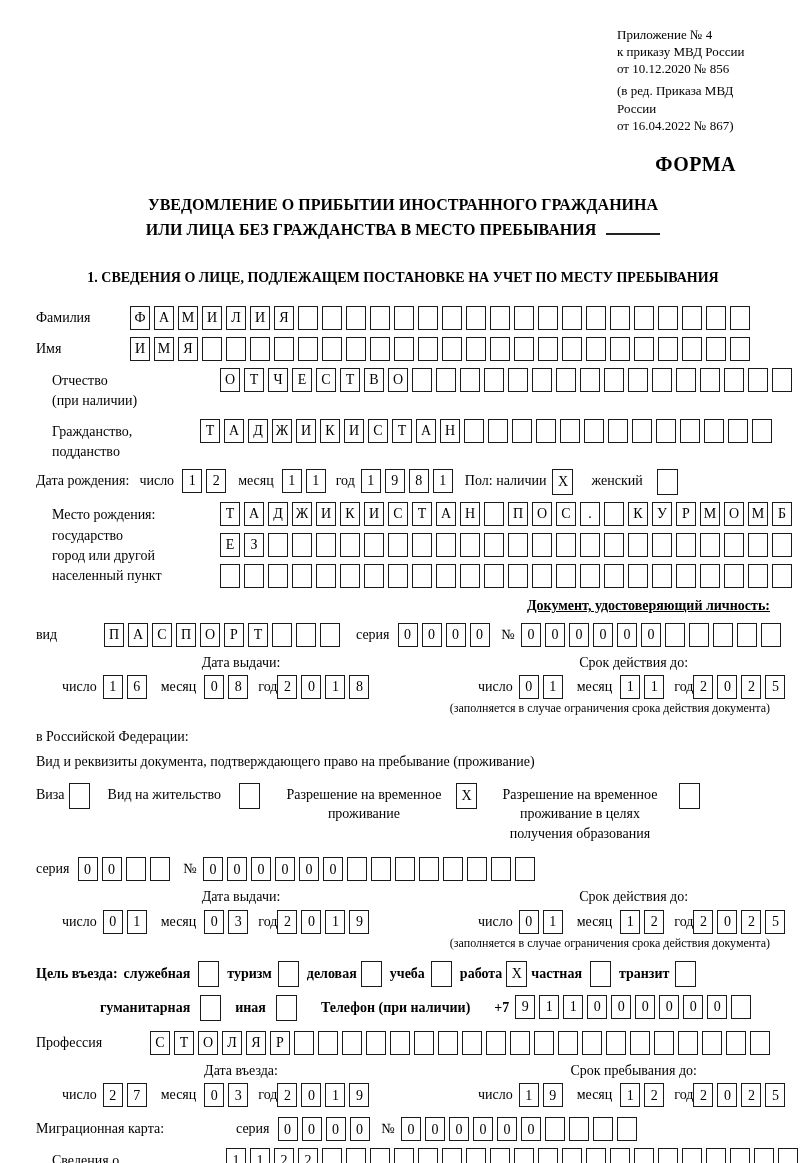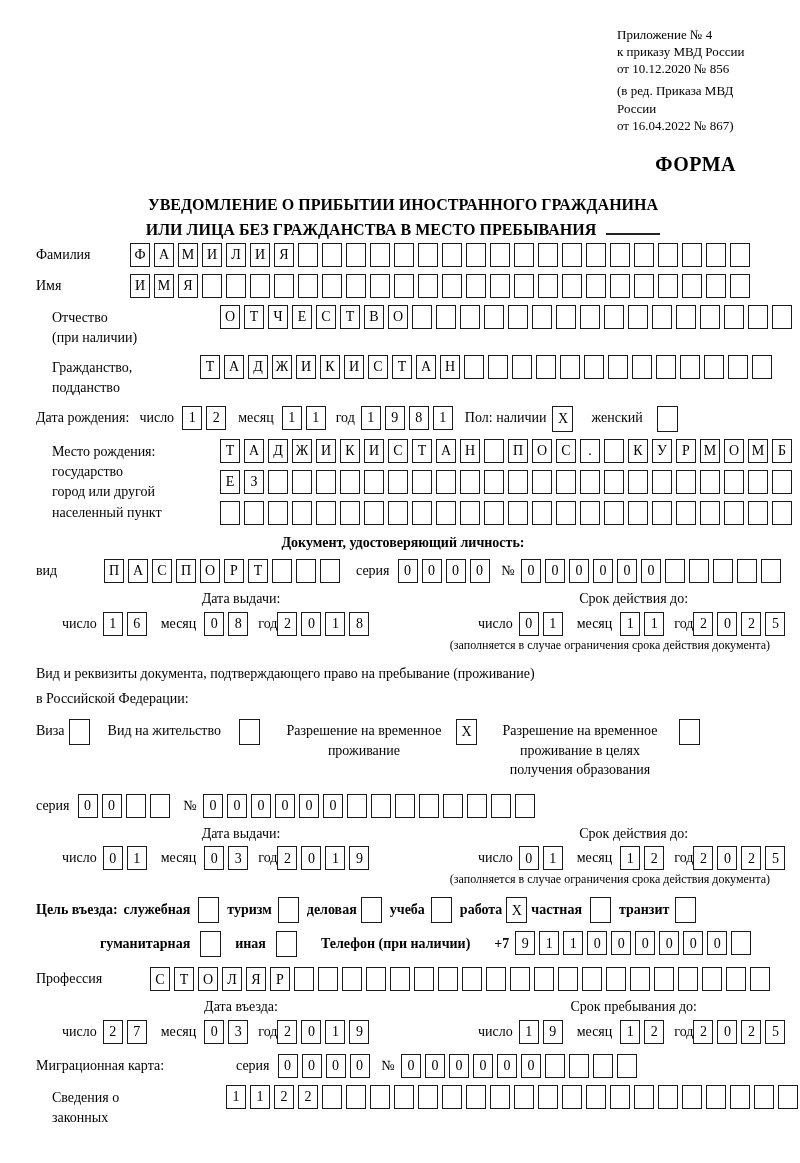--- a/index.html
+++ b/index.html
@@ -39,21 +39,21 @@
   .w160 { width: 160px; } .w168 { width: 168px; } .w138 { width: 138px; }
   .mlines { line-height: 1.45; margin-left: 16px; }
   .rowstack .cells { margin-bottom: 7px; display: flex; }
 
   .inlbl { padding-top: 3px; flex: 0 0 auto; }
   .gap4 { margin-left: 4px; } .gap6 { margin-left: 6px; } .gap8 { margin-left: 8px; }
   .gap10 { margin-left: 10px; } .gap14 { margin-left: 14px; } .gap18 { margin-left: 18px; }
   .gap24 { margin-left: 24px; } .gap40 { margin-left: 40px; }
   .mr6 { margin-right: 6px; } .mr8 { margin-right: 8px; }
 
-  .doc-head { text-align: center; font-weight: bold; margin: 2px 0 8px; }
+  .doc-head { text-align: right; font-weight: bold; margin: 2px 0 8px; text-decoration: underline; }
 
   .dpair { display: flex; padding-left: 26px; margin-top: 4px; }
   .dg { }
   .dg-left { width: 358px; flex: 0 0 auto; }
   .dg-right { margin-left: 58px; flex: 0 0 auto; }
   .dg-head { text-align: center; margin-bottom: 4px; }
   .dg-row { display: flex; align-items: flex-start; }
   .dnote { text-align: right; font-size: 12px; margin: 2px 0 8px; }
 
   .intro { margin-top: 8px; line-height: 1.8; }
@@ -82,20 +82,21 @@
     </div>
   </div>
 
   <div class="forma">ФОРМА</div>
 
   <div class="title">
     <div>УВЕДОМЛЕНИЕ О ПРИБЫТИИ ИНОСТРАННОГО ГРАЖДАНИНА</div>
     <div><span>ИЛИ ЛИЦА БЕЗ ГРАЖДАНСТВА В МЕСТО ПРЕБЫВАНИЯ</span><span class="title-underline"></span></div>
   </div>
 
+  <div class="sec-head">1. СВЕДЕНИЯ О ЛИЦЕ, ПОДЛЕЖАЩЕМ ПОСТАНОВКЕ НА УЧЕТ ПО МЕСТУ ПРЕБЫВАНИЯ</div>
 
   <div class="frow">
     <div class="flabel w94">Фамилия</div>
     <div class="cells">
         <span class="cell">Ф</span>
         <span class="cell">А</span>
         <span class="cell">М</span>
         <span class="cell">И</span>
         <span class="cell">Л</span>
         <span class="cell">И</span>
@@ -415,22 +416,22 @@
             <span class="cell">0</span>
             <span class="cell">2</span>
             <span class="cell">5</span>
           </span>
       </div>
     </div>
   </div>
   <div class="dnote">(заполняется в случае ограничения срока действия документа)</div>
 
   <div class="intro">
+    <div>в Российской Федерации:</div>
     <div>Вид и реквизиты документа, подтверждающего право на пребывание (проживание)</div>
-    <div>в Российской Федерации:</div>
   </div>
 
   <div class="visa-row">
     <div class="visa-opt">
       <span class="visa-text">Виза</span>
       <span class="cb gap4"></span>
     </div>
     <div class="visa-opt gap18">
       <span class="visa-text">Вид на жительство</span>
       <span class="cb gap18"></span>

